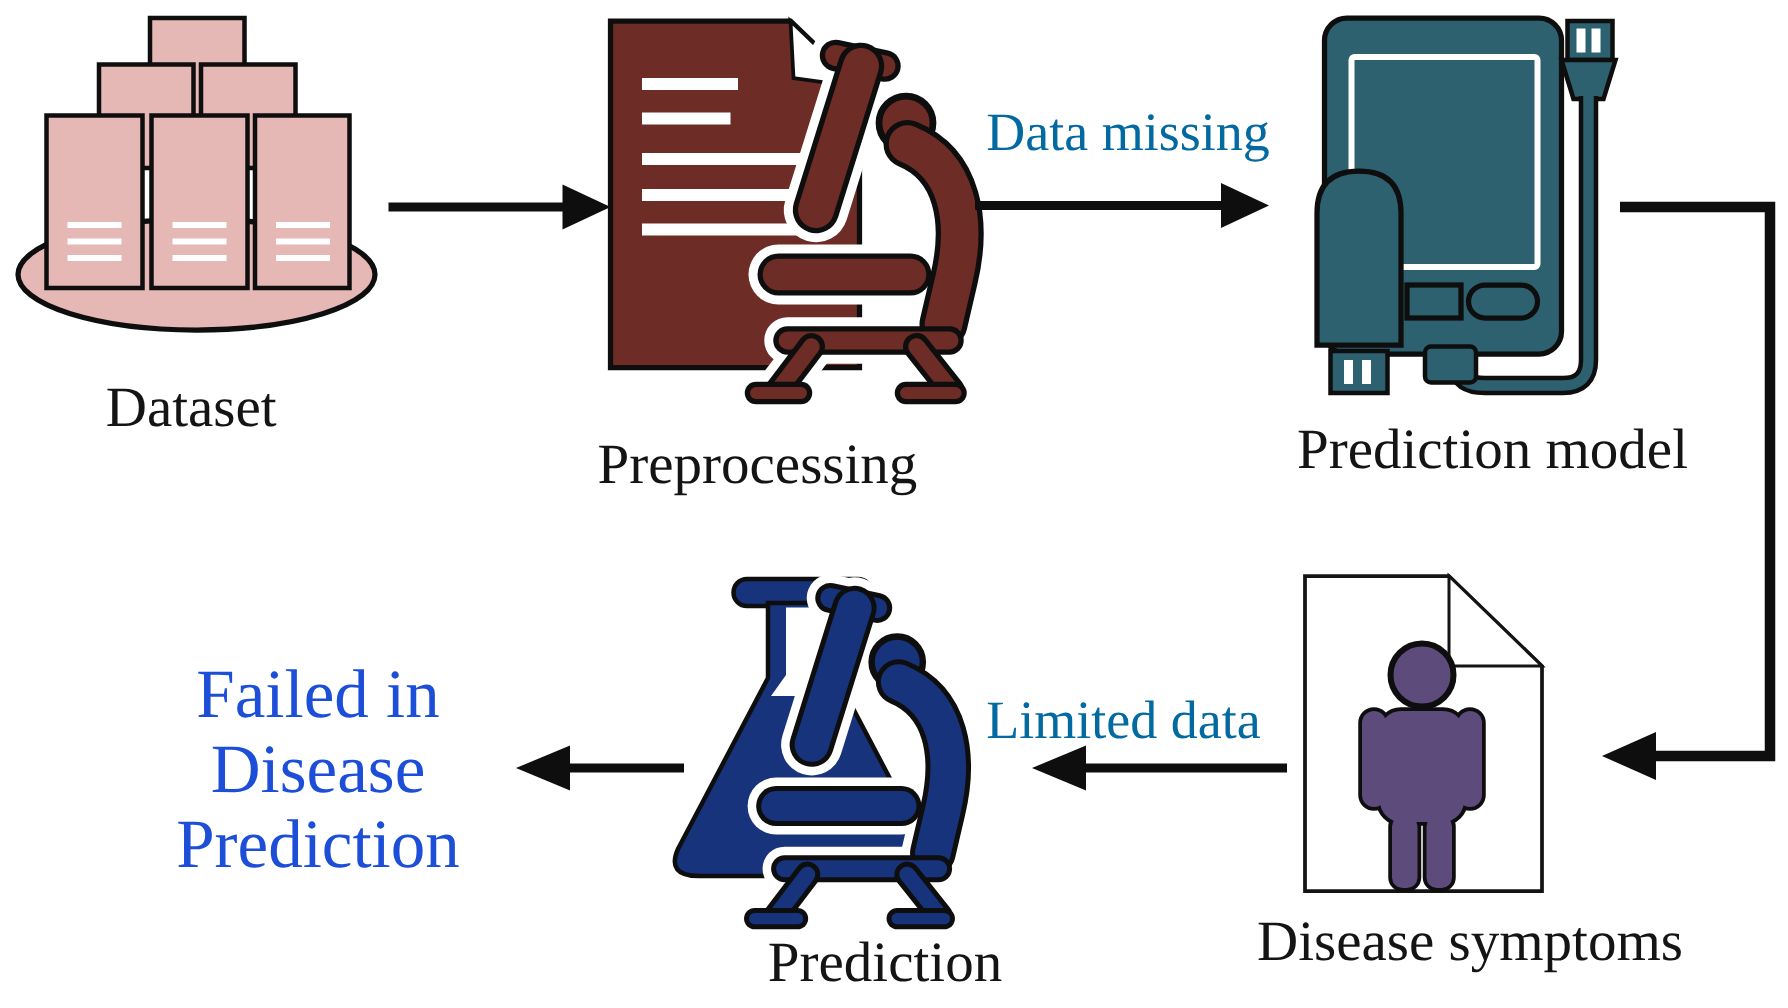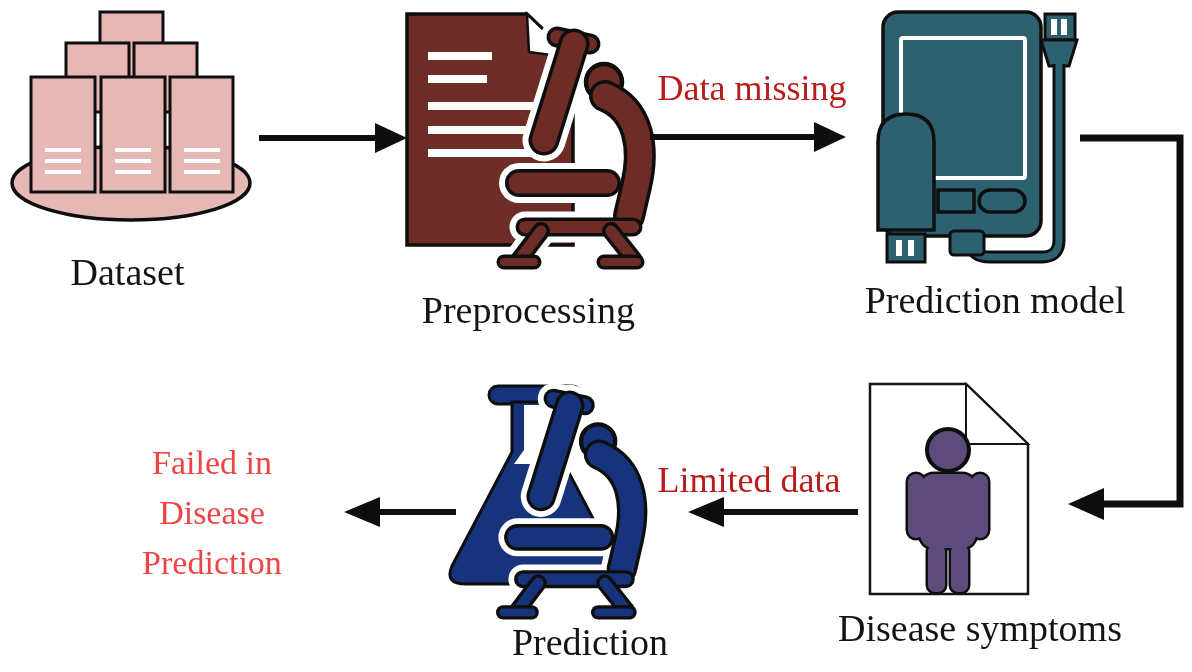--- a/index.html
+++ b/index.html
@@ -12,22 +12,22 @@
   }
   .canvas > svg.diagram{position:absolute;left:0;top:0;}
   .lbl{
     position:absolute;
     text-align:center;
     color:#141414;
     font-size:38px;
     line-height:48px;
     white-space:nowrap;
   }
-  .lbl.red{color:#b91c1c;font-size:36px;}
-  .lbl.red3{color:#ef4444;font-size:34px;line-height:50px;}
+  .lbl.red{color:#0369a1;font-size:36px;}
+  .lbl.red3{color:#1d4ed8;font-size:46px;line-height:50px;}
   
   .c-pink{fill:#e5b7b5;stroke:#0e0e0e;}
   .c-maroon{color:#6d2c25;}
   .c-navy{color:#17337b;}
 </style>
 </head>
 <body>
 
 <div class="canvas">
 
@@ -191,21 +191,21 @@
     <g fill="#0e0e0e" stroke="#0e0e0e">
       <line x1="456" y1="512" x2="378" y2="512" stroke-width="6"></line>
       <polygon points="344,512 380,497 380,527" stroke="none"></polygon>
     </g>
   </svg>
 
   <div class="lbl" style="left:15px;top:248px;width:225px;">
     <div>Dataset</div>
   </div>
 
-  <div class="lbl" style="left:375px;top:286px;width:260px;text-align:right;">Preprocessing</div>
+  <div class="lbl" style="left:375px;top:286px;width:260px;">Preprocessing</div>
 
   <div class="lbl" style="left:810px;top:276px;width:370px;">Prediction model</div>
 
   <div class="lbl" style="left:790px;top:604px;width:380px;text-align:center;">Disease symptoms</div>
 
   <div class="lbl" style="left:480px;top:618px;width:220px;">Prediction</div>
 
   <div class="lbl red" style="left:637px;top:64px;width:230px;">Data missing</div>
 
   <div class="lbl red" style="left:634px;top:456px;width:230px;">Limited data</div>

